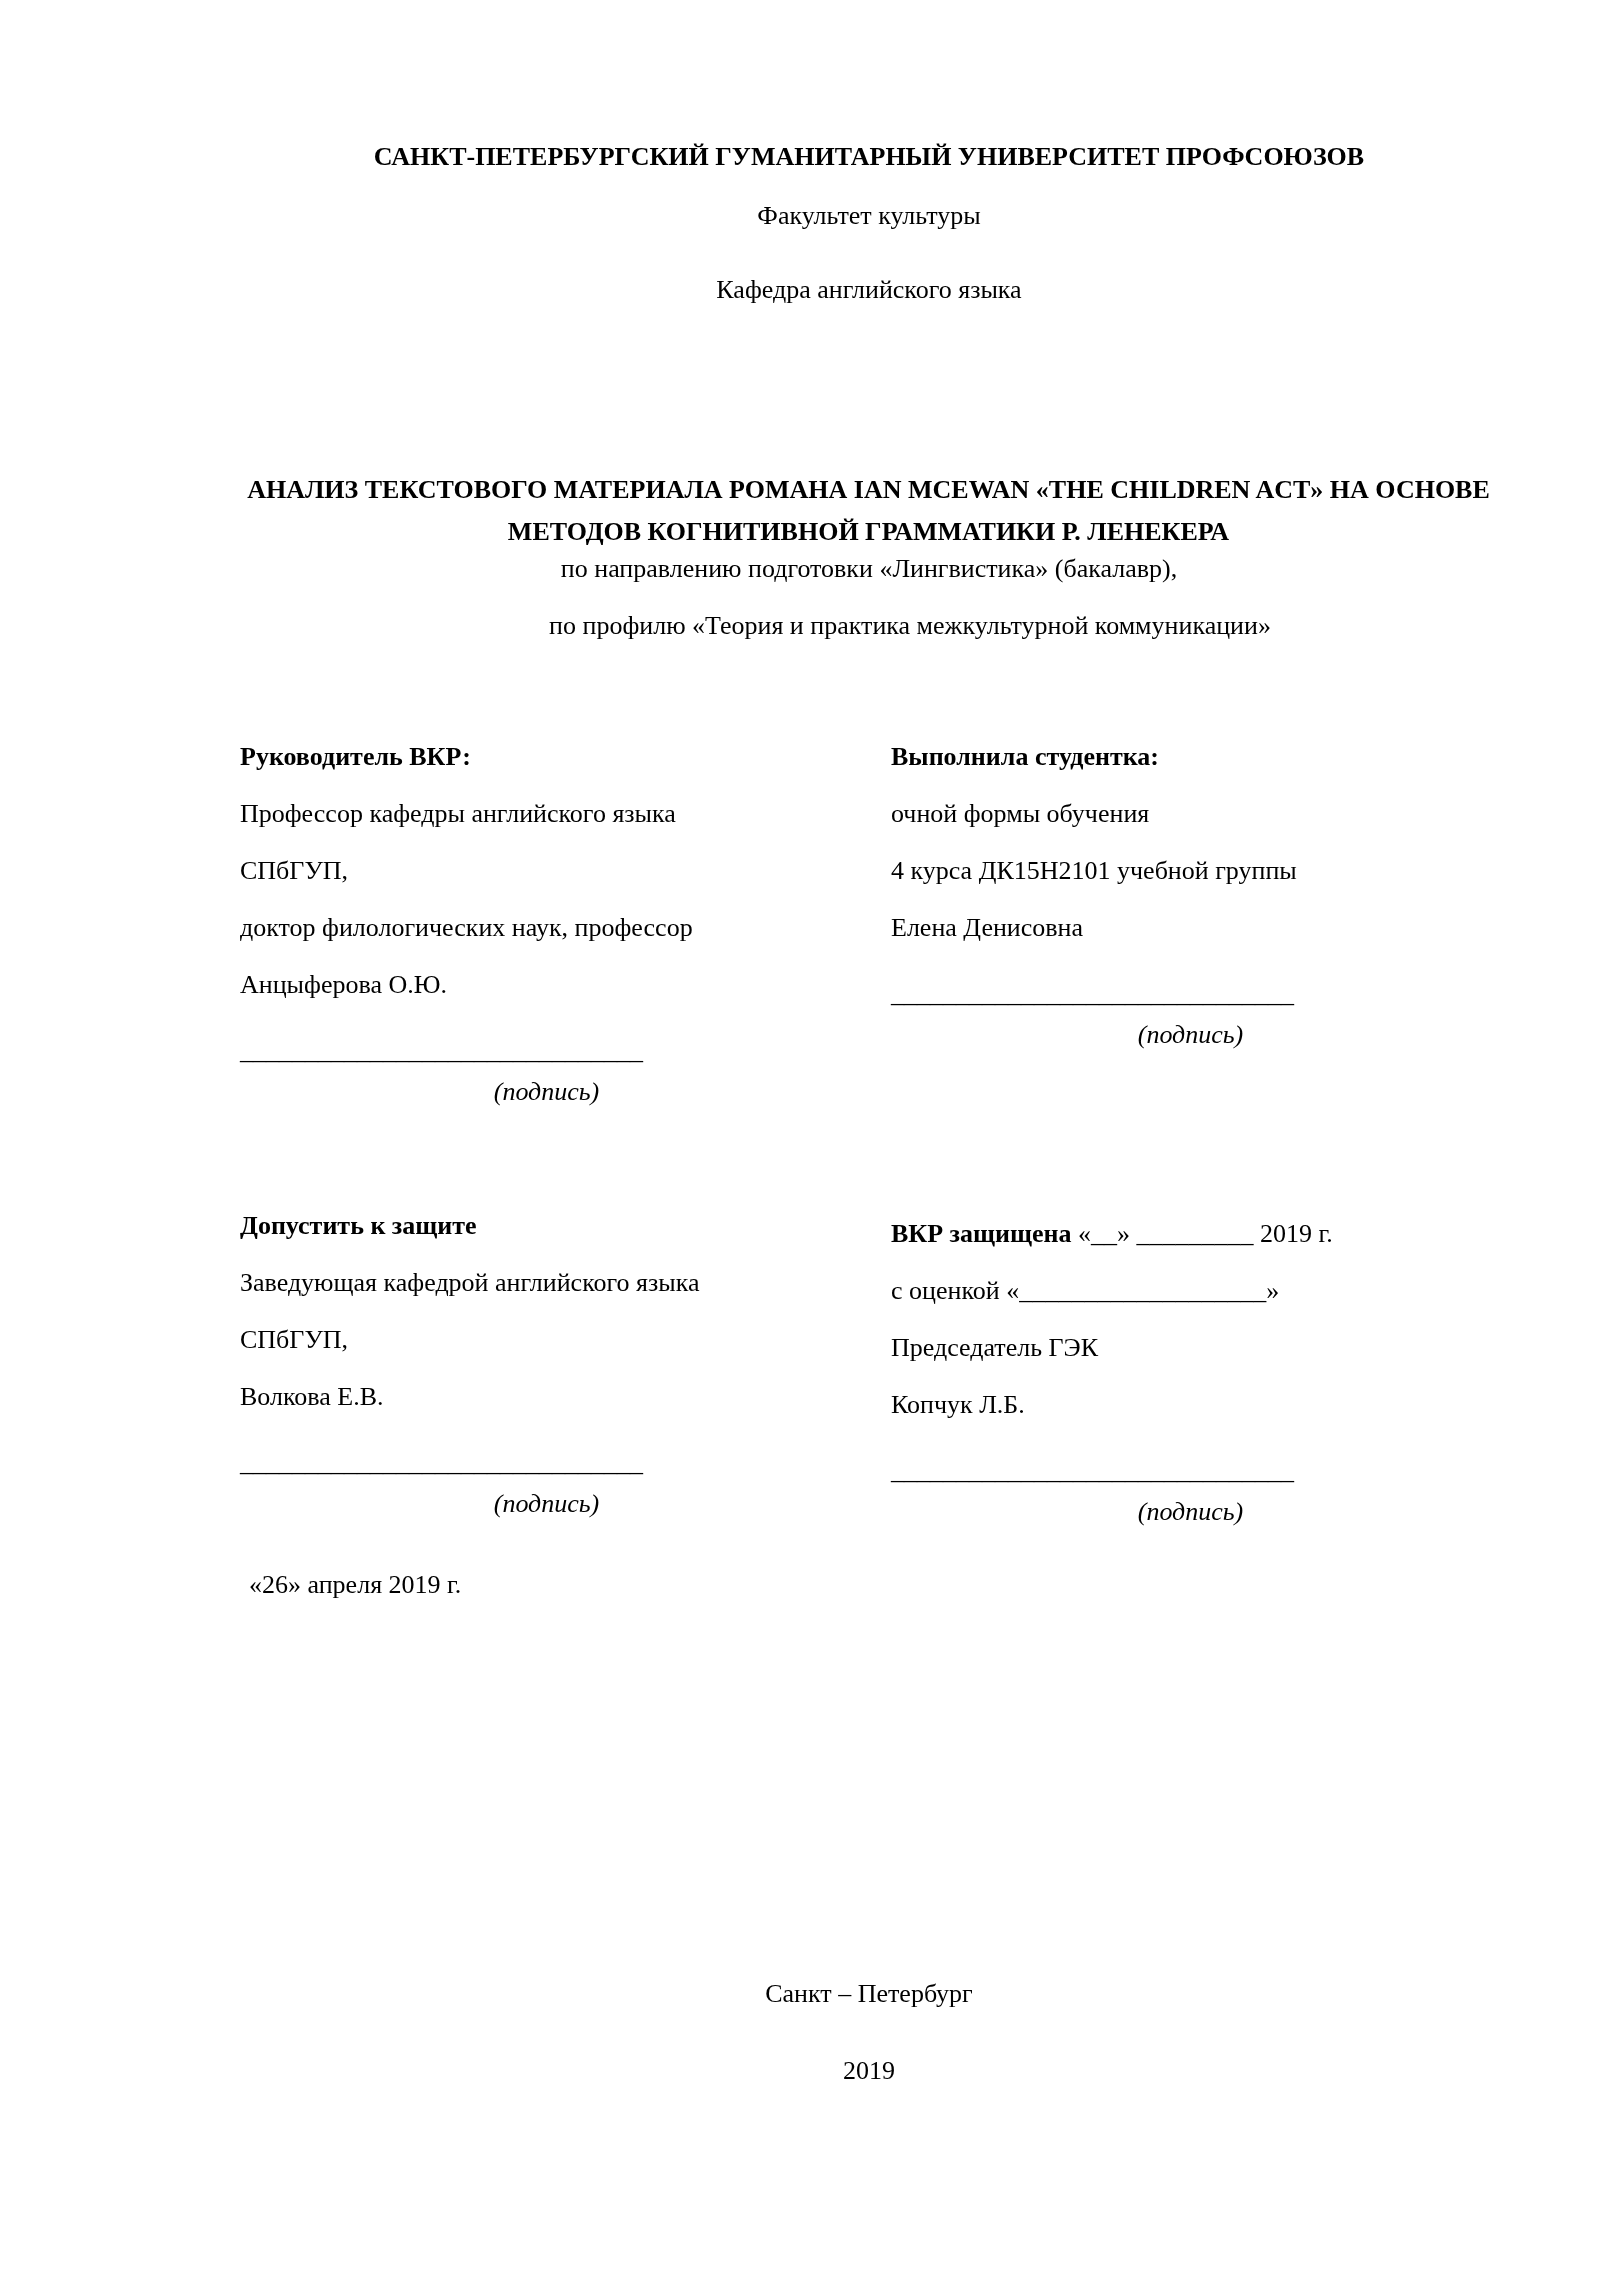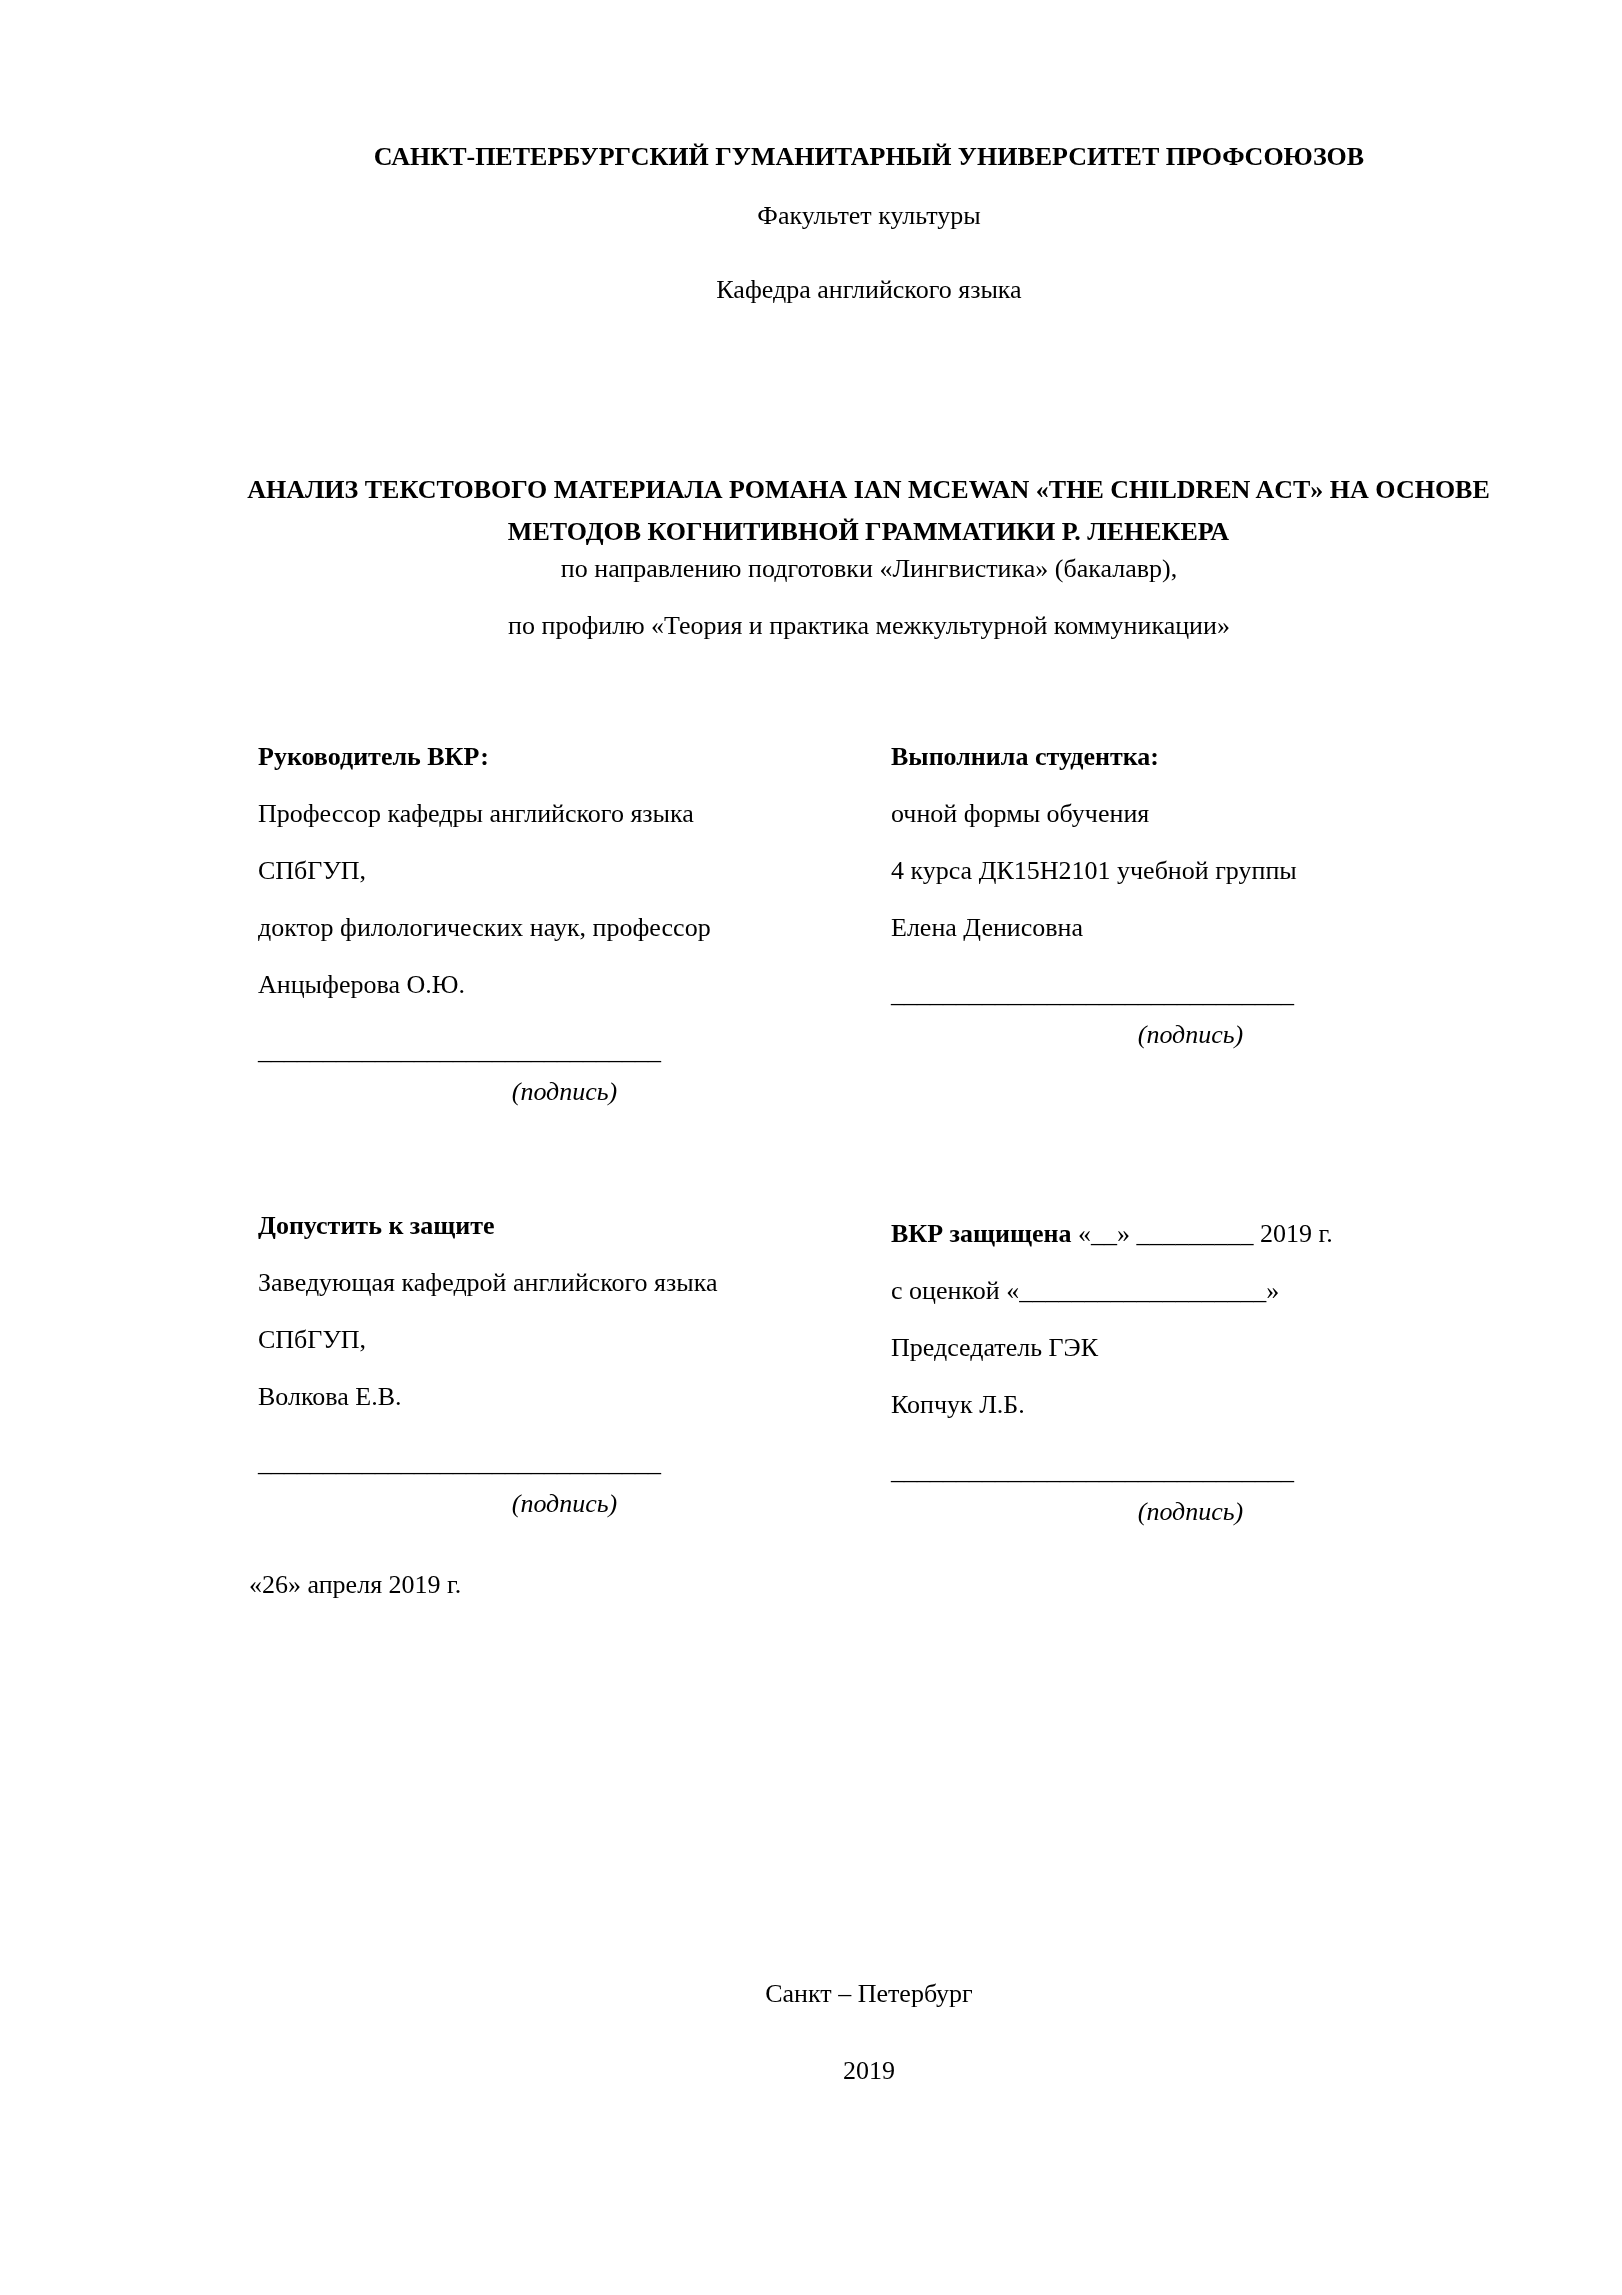--- a/index.html
+++ b/index.html
@@ -46,21 +46,21 @@
     margin-top: 14px;
     line-height: 47px;
     white-space: nowrap;
     letter-spacing: 0;
   }
   .sig-caption {
     line-height: 36px;
     font-style: italic;
     text-align: center;
   }
-  .col-left  { left: 258px;  width: 613px; }
+  .col-left  { left: 240px;  width: 613px; }
   .col-right { left: 891px; width: 599px; }
   .date-line {
     position: absolute;
     left: 249px;
     line-height: 38px;
     white-space: nowrap;
   }
 </style>
 </head>
 <body>
@@ -71,21 +71,21 @@
 
   <div class="centered" style="top:203px;">Факультет культуры</div>
 
   <div class="centered" style="top:277px;">Кафедра английского языка</div>
 
 
   <div class="title-block" style="top:469px;">АНАЛИЗ ТЕКСТОВОГО МАТЕРИАЛА РОМАНА IAN MCEWAN «THE CHILDREN ACT» НА ОСНОВЕ МЕТОДОВ КОГНИТИВНОЙ ГРАММАТИКИ Р. ЛЕНЕКЕРА</div>
 
   <div class="centered" style="top:556px;">по направлению подготовки «Лингвистика» (бакалавр),</div>
 
-  <div class="centered" style="top:613px;">по профилю «Теория и практика межкультурной коммуникации»</div>
+  <div class="centered" style="top:613px;margin-left:41px;">по профилю «Теория и практика межкультурной коммуникации»</div>
 
   <div class="col col-left" style="top:728px;">
     <div class="row heading">Руководитель ВКР:</div>
     <div class="row">Профессор кафедры английского языка</div>
     <div class="row">СПбГУП,</div>
     <div class="row">доктор филологических наук, профессор</div>
     <div class="row">Анцыферова О.Ю.</div>
     <div class="sig-line">_______________________________</div>
     <div class="sig-caption">(подпись)</div>
   </div>

